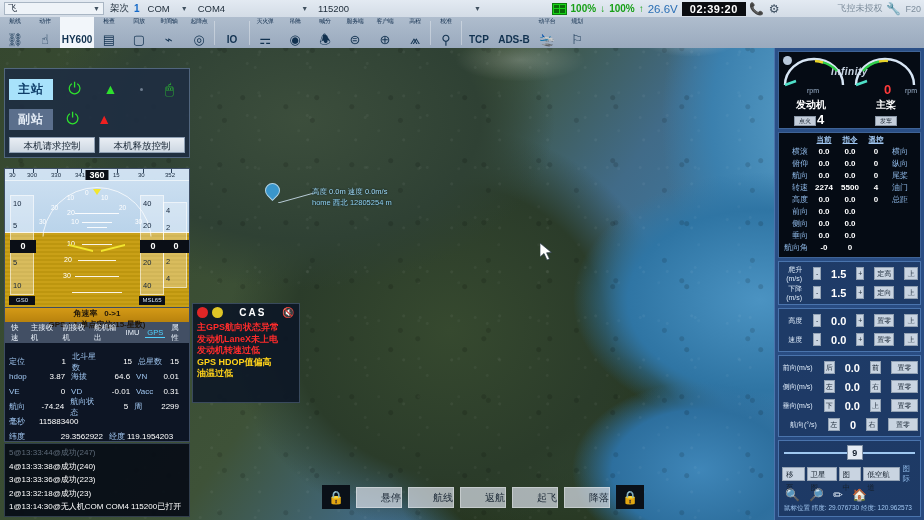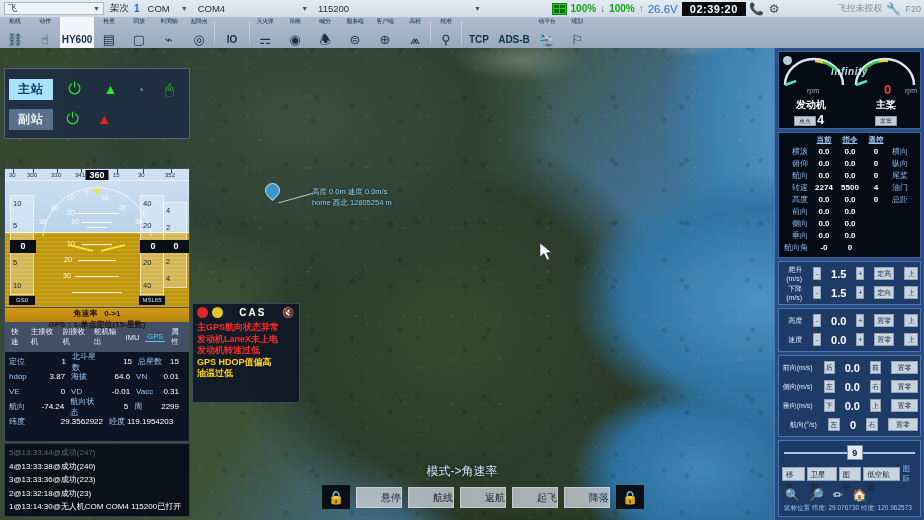--- a/index.html
+++ b/index.html
@@ -172,26 +172,26 @@
   #gpsPanel {
     position: absolute; left: 4px; top: 307px; width: 186px; height: 135px; z-index: 30;
     background: #0d1524; border: 1px solid rgba(120,145,175,.45);
   }
   #gpsHeader {
     height: 14px; background: linear-gradient(180deg,#d49a16,#b8820d);
     display: flex; align-items: center; font-size: 8px; color: #20160a; font-weight: bold;
     padding: 0 4px; justify-content: space-between; flex-direction: column;
   }
   #gpsTabs {
-    height: 30px; background: rgba(130,150,180,.45);
+    height: 21px; background: rgba(130,150,180,.45);
     display: flex; align-items: center; gap: 4px; padding: 0 4px; font-size: 7.5px;
   }
   #gpsTabs .tb { color: #e8f0f9; cursor: pointer; padding: 0 2px; }
   #gpsTabs .tb.act { color: #4fd2ff; border-bottom: 1px solid #4fd2ff; }
-  #gpsGrid { padding: 2px 4px 0 4px; font-size: 8px; color: #d8e6f5; }
+  #gpsGrid { padding: 11px 4px 0 4px; font-size: 8px; color: #d8e6f5; }
   .grow { display: flex; align-items: center; height: 15px; }
   .gk { color: #9fc5ef; width: 34px; }
   .gv { width: 50px; text-align: right; color: #ffffff; padding-right: 6px; }
   .gk2 { color: #9fc5ef; width: 38px; }
   .llrow { display: flex; align-items: center; height: 15px; font-size: 8px; }
   .llrow .gk { width: 30px; }
   .llv { color: #fff; }
 
   
   #cas {
@@ -338,21 +338,20 @@
   </svg>
   <div id="acLabel">
     <div>高度 0.0m   速度 0.0m/s</div>
     <div class="l2">home 西北 12805254 m</div>
   </div>
 
   <svg style="position:absolute;left:540px;top:243px;z-index:23" width="14" height="18">
     <polygon points="0,0 0,14 4,10.5 7,17 9.5,16 6.6,9.8 11.5,9.5" fill="#ffffff" stroke="#2a3a4a" stroke-width="0.7"></polygon>
   </svg>
 
-  <div id="modeLabel">模式-&gt;角速率</div>
   <div id="actionBar">
     <div class="lockbtn">🔒</div>
     <div class="actbtn">悬停</div>
     <div class="actbtn">航线</div>
     <div class="actbtn">返航</div>
     <div class="actbtn">起飞</div>
     <div class="actbtn">降落</div>
     <div class="lockbtn">🔒</div>
   </div>
 
@@ -483,20 +482,24 @@
       </div>
     </div>
     <div class="st-row">
       <div class="st-tag sub">副站</div>
       <div class="st-icons">
         <span class="pw">⏻</span>
         <span class="wifi-off">▲</span>
         <span style="width:14px"></span>
         <span style="width:14px"></span>
       </div>
+    </div>
+    <div class="st-btns">
+      <div class="st-btn">本机请求控制</div>
+      <div class="st-btn">本机释放控制</div>
     </div>
   </div>
 
   <div id="hud">
     <div class="sky"></div>
     <div class="gnd"></div>
     <div class="horizonline"></div>
 
     <div class="rollarc"></div>
     <div class="rollnums">
@@ -612,20 +615,24 @@
         <span class="gk2">Vacc</span>
         <span class="gv" style="width:24px">0.31</span>
       </div>
       <div class="grow">
         <span class="gk">航向</span>
         <span class="gv">-74.24</span>
         <span class="gk2">航向状态</span>
         <span class="gv">5</span>
         <span class="gk2">周</span>
         <span class="gv" style="width:24px">2299</span>
+      </div>
+      <div class="llrow">
+        <span class="gk">毫秒</span>
+        <span class="llv">115883400</span>
       </div>
       <div class="llrow">
         <span class="gk">纬度</span>
         <span class="llv" style="width:64px;text-align:right">29.3562922</span>
         <span class="gk2" style="padding-left:6px;width:24px">经度</span>
         <span class="llv">119.1954203</span>
       </div>
     </div>
   </div>
 

